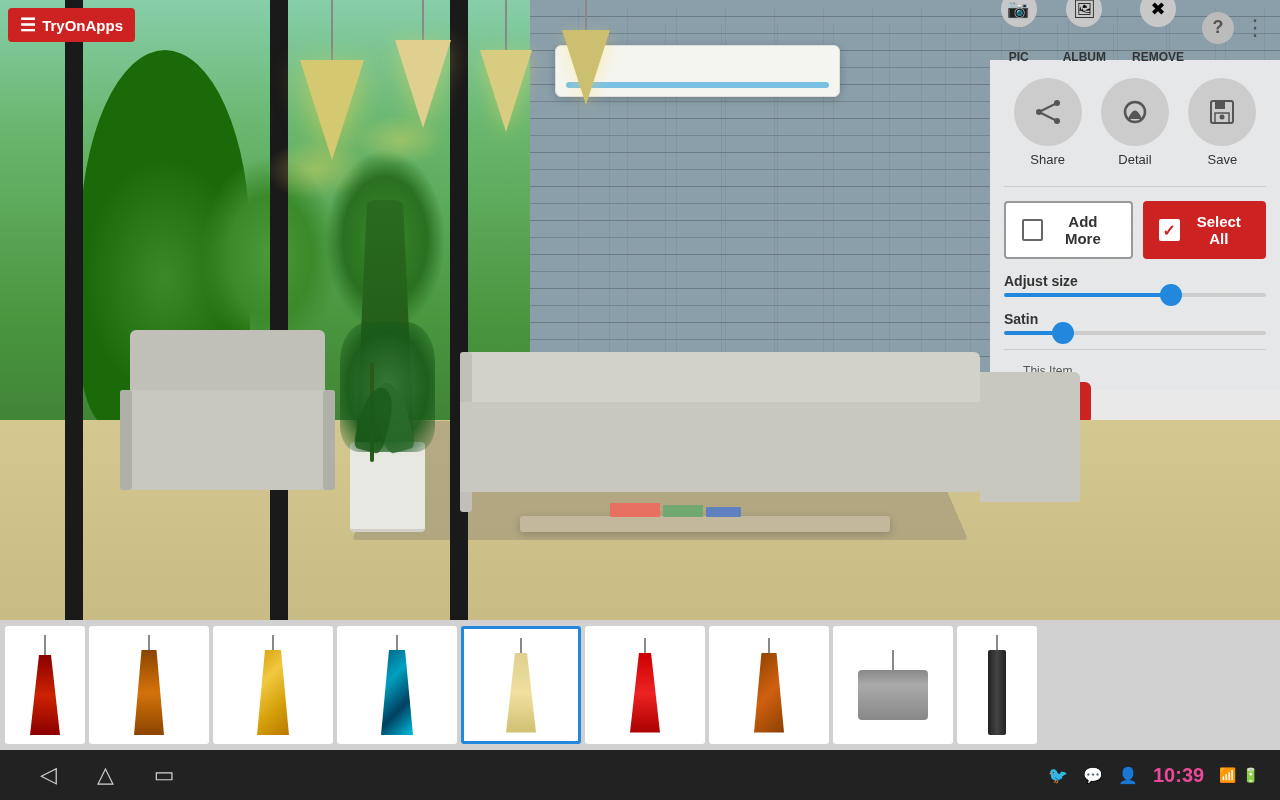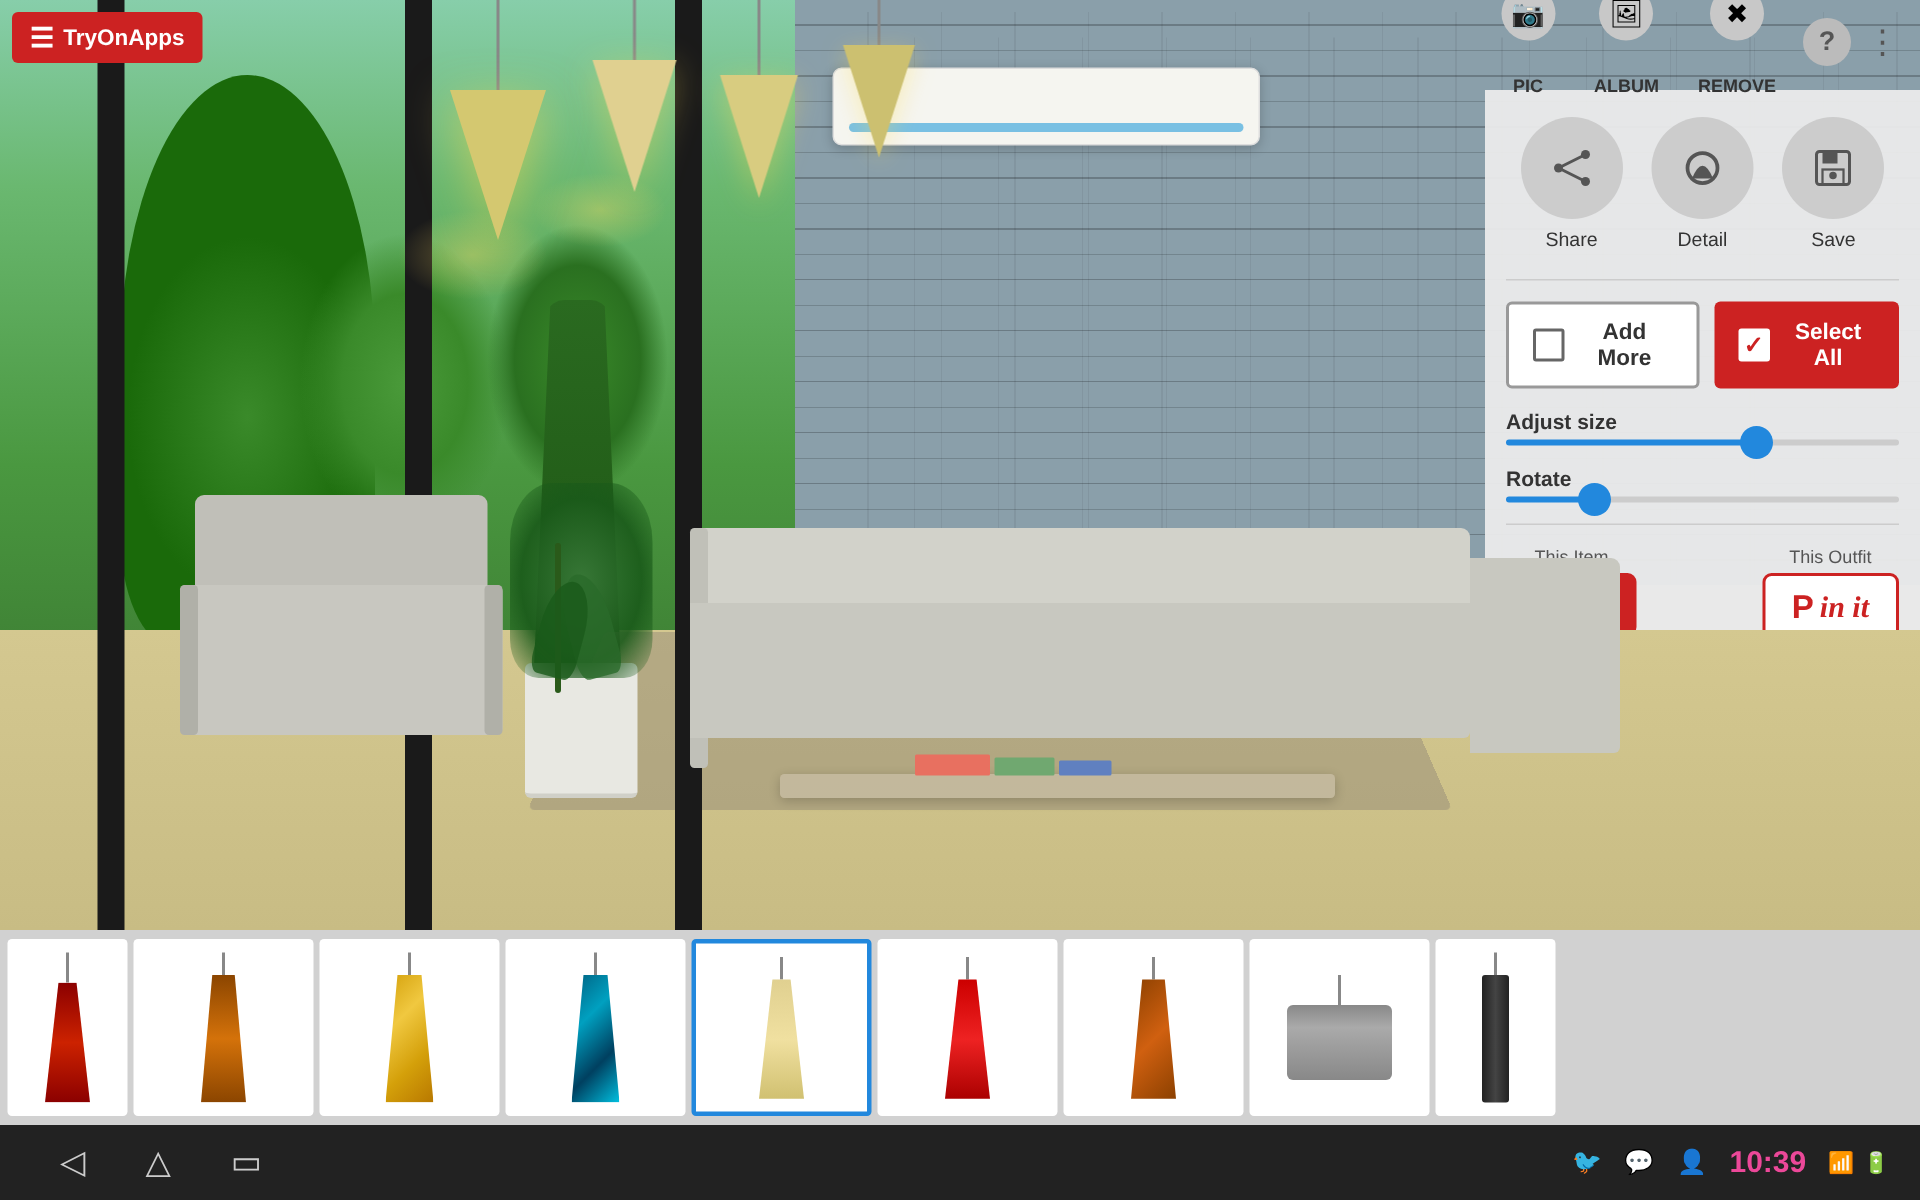--- a/index.html
+++ b/index.html
@@ -585,41 +585,34 @@
     </div>
 
     <div>
       <div class="control-label">Adjust size</div>
       <div class="slider-container">
         <input type="range" class="slider" min="0" max="100" value="65" style="flex: 1 1 0%;">
       </div>
     </div>
 
     <div>
-      <div class="control-label">Rotate</div>
+      <div class="control-label">Satin</div>
       <div class="slider-container">
         <input type="range" class="slider rotate-slider" min="0" max="100" value="20" style="flex: 1 1 0%; background: linear-gradient(to right, rgb(34, 136, 221) 20%, rgb(204, 204, 204) 20%);">
       </div>
     </div>
 
     <div class="divider"></div>
 
     <div class="pin-row">
       <div class="pin-section">
         <span class="pin-label">This Item</span>
         <button class="pin-btn">
           <span class="pin-p">P</span>
           <span class="pin-text">in it</span>
-        </button>
-      </div>
-      <div class="pin-section">
-        <span class="pin-label">This Outfit</span>
-        <button class="pin-btn" style="background:white;border:2px solid #cc2222;">
-          <span class="pin-p" style="color:#cc2222;">P</span>
-          <span class="pin-text" style="color:#cc2222;">in it</span>
         </button>
       </div>
     </div>
 
     <div class="divider"></div>
 
     <div class="buy-row">
       <button class="buy-btn">
         <span class="cart-icon">🛒</span>
         <span>Buy Now</span>

